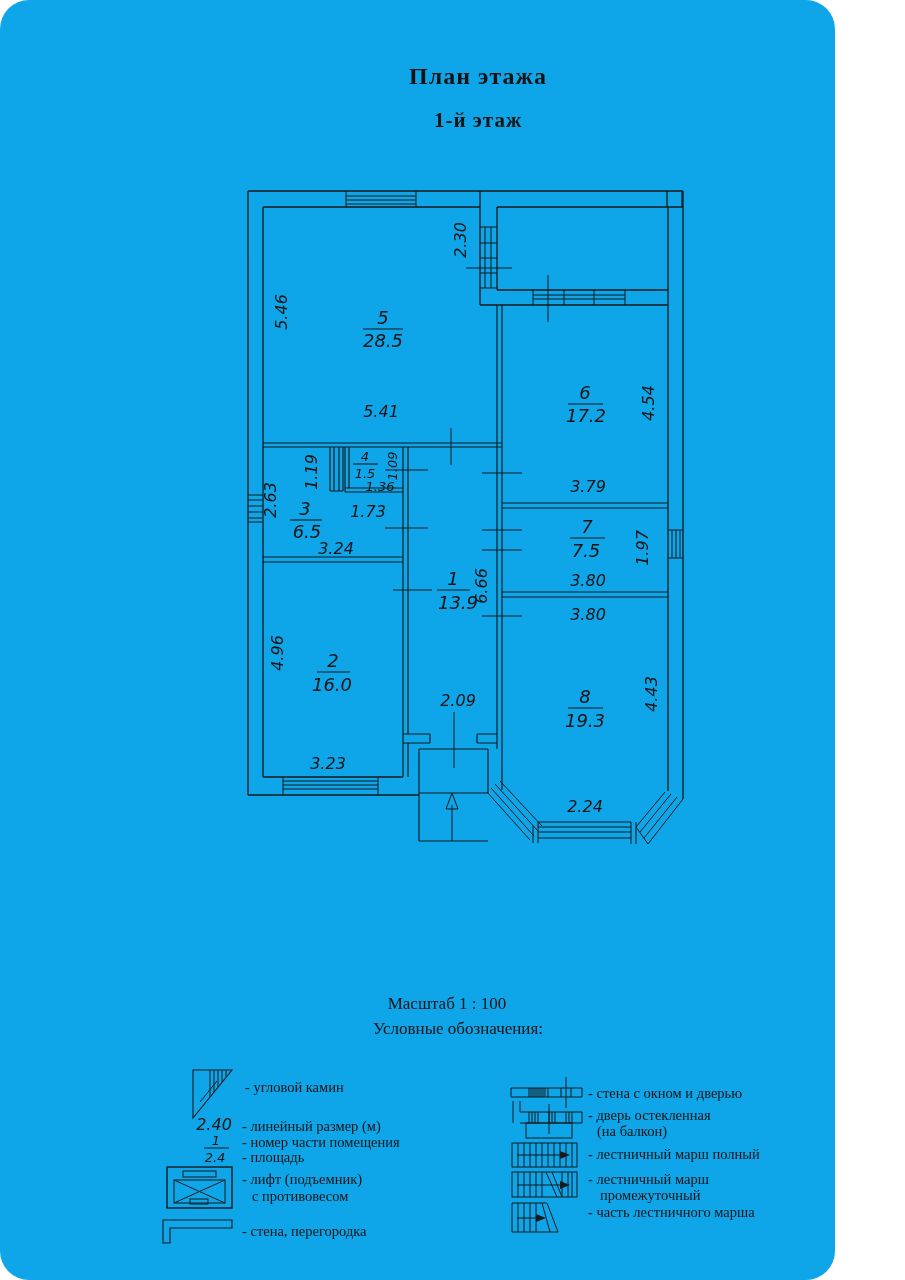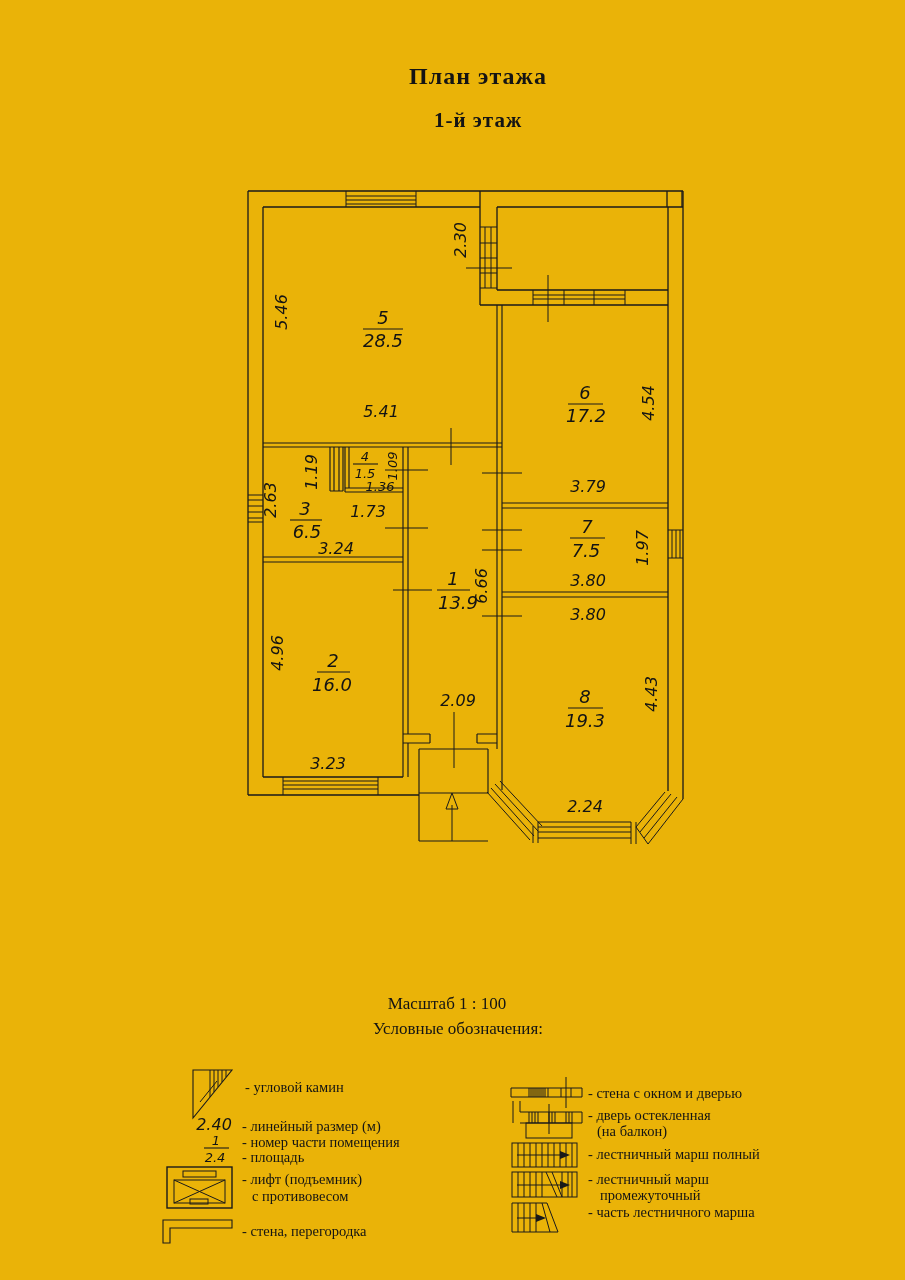--- a/index.html
+++ b/index.html
@@ -1,21 +1,22 @@
 <!DOCTYPE html>
 <html><head>
 <meta charset="utf-8">
 <style>
   html,body { margin:0; padding:0; background:#ffffff; }
   .page {
     position:relative;
-    width:905px; height:1280px;
-    background:#eab308;
+    width:835px; height:1280px;
+    background:#0ea5e9;
     font-family:"Liberation Serif", serif;
     overflow:hidden;
+    border-radius:29px;
   }
   svg { display:block; }
   svg text { fill:#141414; }
   .title  { font:bold 24px "Liberation Serif", serif; letter-spacing:1px; }
   .subtitle { font:bold 21px "Liberation Serif", serif; letter-spacing:1px; }
   .caption { font:17px "Liberation Serif", serif; }
   .dim    { font:italic 16px "DejaVu Sans", sans-serif; }
   .dim-sm { font:italic 13px "DejaVu Sans", sans-serif; }
   .rnum   { font:italic 18px "DejaVu Sans", sans-serif; }
   .rarea  { font:italic 18px "DejaVu Sans", sans-serif; }

